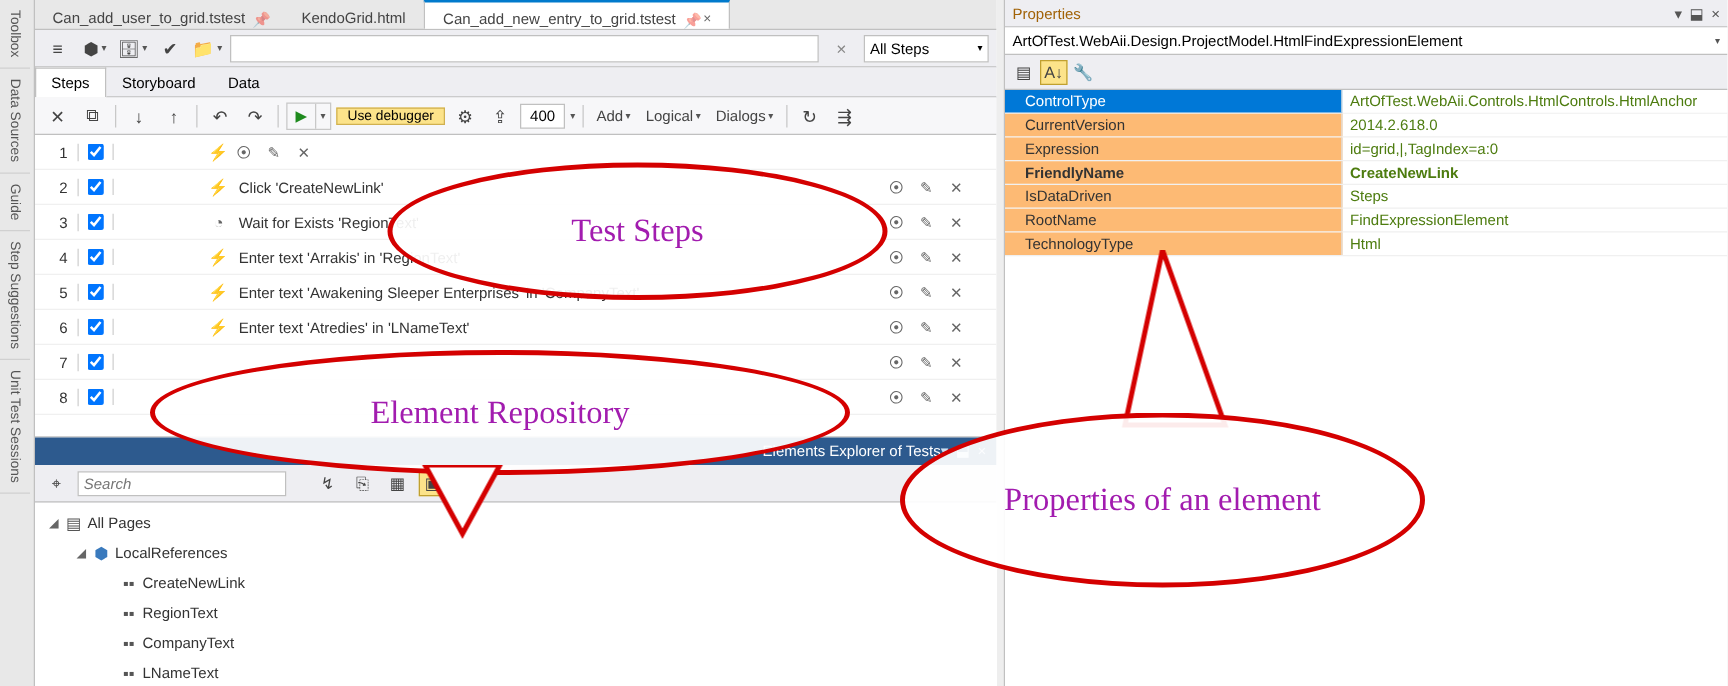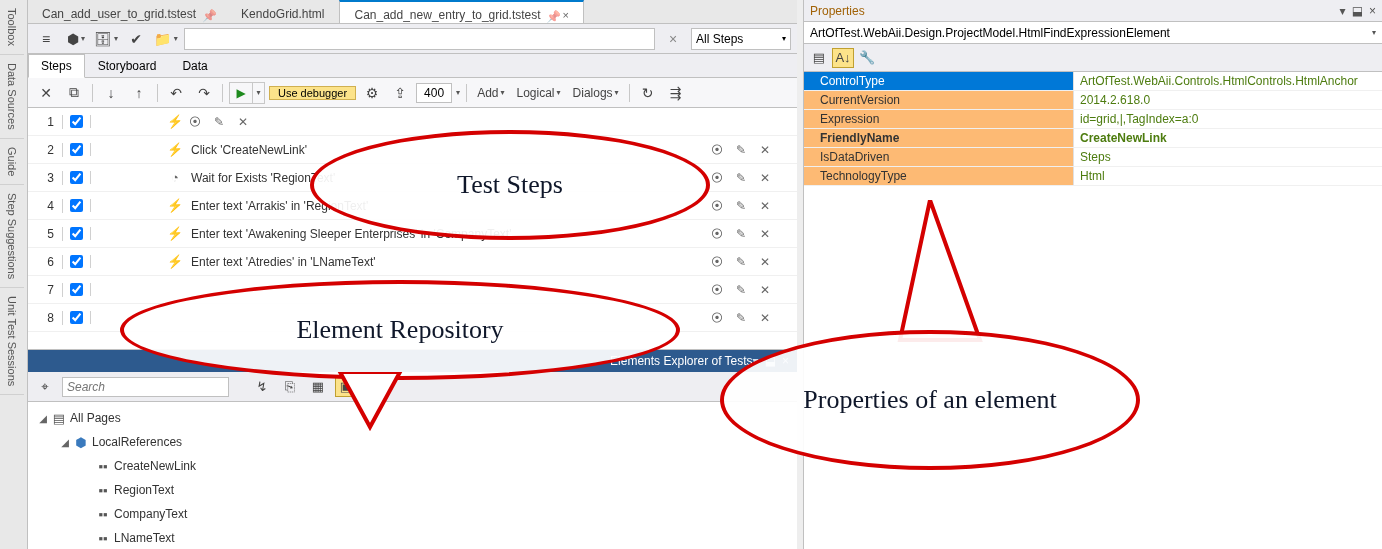--- a/index.html
+++ b/index.html
@@ -59,21 +59,21 @@
 .obj-select span.dd{font-size:8px;color:#555;cursor:pointer}
 .props-tb{height:28px;display:flex;align-items:center;padding:0 4px;gap:2px;border-bottom:1px solid #c0c0c0;background:#eeeef2}
 .prop-grid{display:flex;flex-direction:column}
 .prop-row{display:flex;height:19px;border-bottom:1px solid #f0f0f0}
 .prop-name{width:270px;padding-left:16px;color:#333;background:#fdba74;border-right:1px solid #e0e0e0;display:flex;align-items:center}
 .prop-val{flex:1;padding-left:6px;color:#4d7c0f;display:flex;align-items:center}
 .prop-row.selected .prop-name{background:#0078d7;color:#fff}
 .prop-row.selected .prop-val{background:#fff}
 .prop-row.bold .prop-name,.prop-row.bold .prop-val{font-weight:bold}
 .callout{position:absolute;pointer-events:none}
-.callout .bubble{border:4px solid #d40000;border-radius:50%;background:rgba(255,255,255,0.92);display:flex;align-items:center;justify-content:center;color:#0f172a;font-size:26px;font-weight:normal;font-family:Georgia,serif;text-align:center;line-height:1.25;padding:10px 18px}
+.callout .bubble{border:4px solid #d40000;border-radius:50%;background:rgba(255,255,255,0.92);display:flex;align-items:center;justify-content:center;color:#a21caf;font-size:26px;font-weight:normal;font-family:Georgia,serif;text-align:center;line-height:1.25;padding:10px 18px}
 </style>
 </head>
 <body>
 
 <div class="sidebar-tabs">
   <div class="vtab">Toolbox</div>
   <div class="vtab">Data Sources</div>
   <div class="vtab">Guide</div>
   <div class="vtab">Step Suggestions</div>
   <div class="vtab">Unit Test Sessions</div>
@@ -340,20 +340,24 @@
       </div>
       <div class="prop-row bold">
         <div class="prop-name">FriendlyName</div>
         <div class="prop-val">CreateNewLink</div>
       </div>
       <div class="prop-row">
         <div class="prop-name">IsDataDriven</div>
         <div class="prop-val">Steps</div>
       </div>
       <div class="prop-row">
+        <div class="prop-name">RootName</div>
+        <div class="prop-val">FindExpressionElement</div>
+      </div>
+      <div class="prop-row">
         <div class="prop-name">TechnologyType</div>
         <div class="prop-val">Html</div>
       </div>
     </div>
 </div>
 
 <div class="callout" style="left:310px;top:130px">
   <div class="bubble" style="width:400px;height:110px">Test Steps</div>
 </div>
 <div class="callout" style="left:120px;top:280px">

